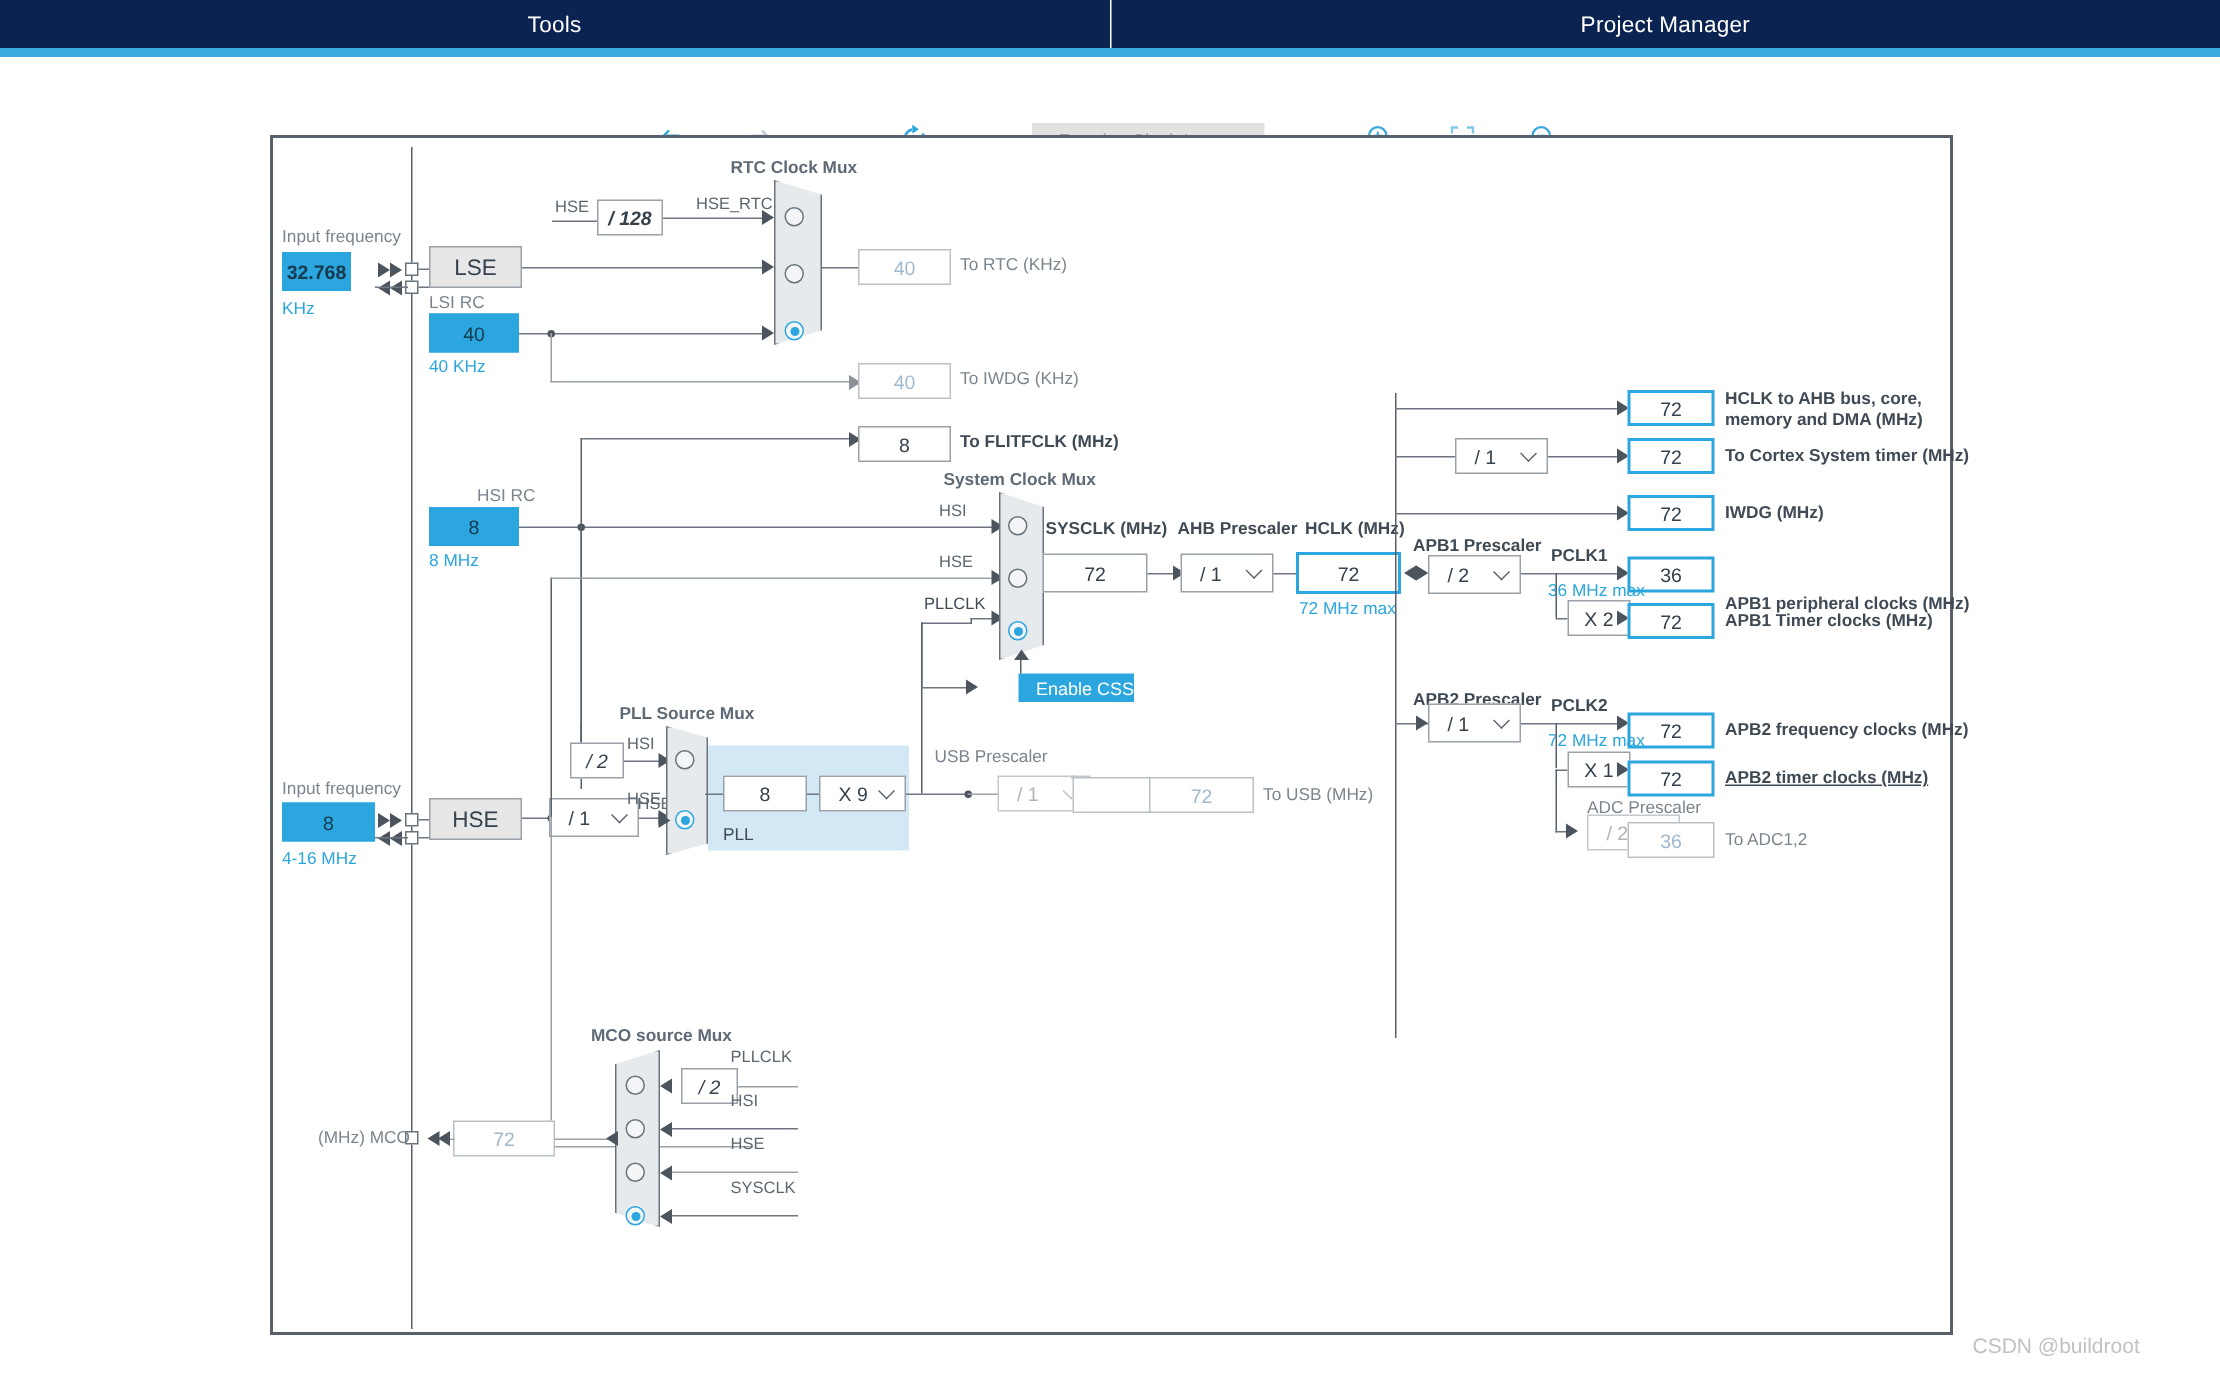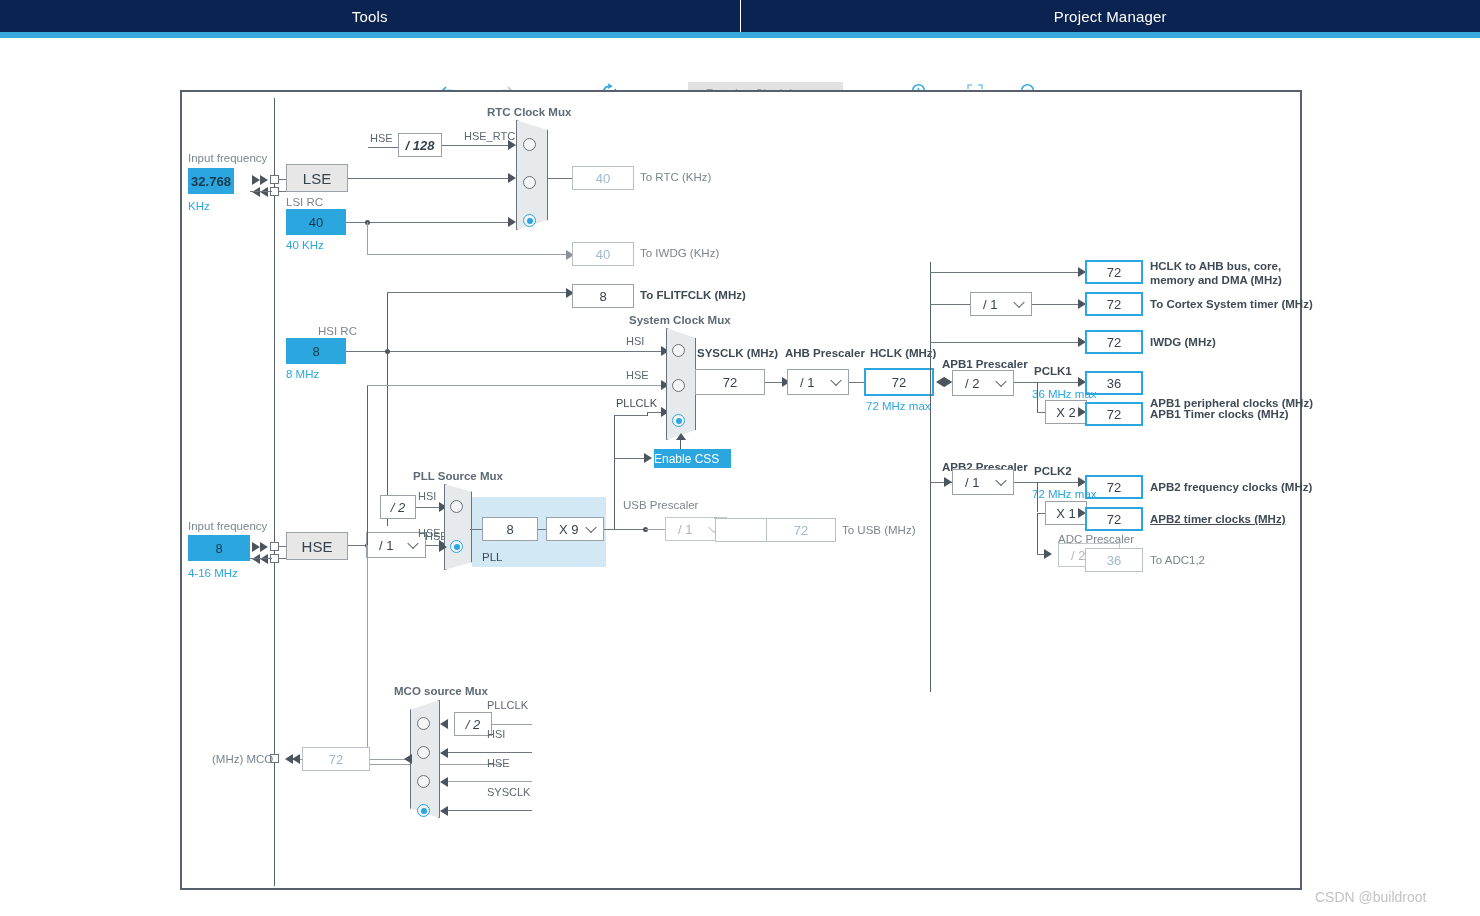--- a/index.html
+++ b/index.html
@@ -208,22 +208,23 @@
     background: #d3e8f5;
   }
 
   #css-btn {
     position: absolute;
     background: #2ba6de;
     color: #ffffff;
     font-size: 12px;
     display: flex;
     align-items: center;
-    justify-content: flex-start;
+    justify-content: flex-end;
     cursor: pointer;
+    margin-left: 25px;
   }
 
   #watermark {
     position: absolute;
     left: 1315px; top: 889px;
     color: #c2c2c2;
     font-size: 14px;
   }
 </style>
 </head>

